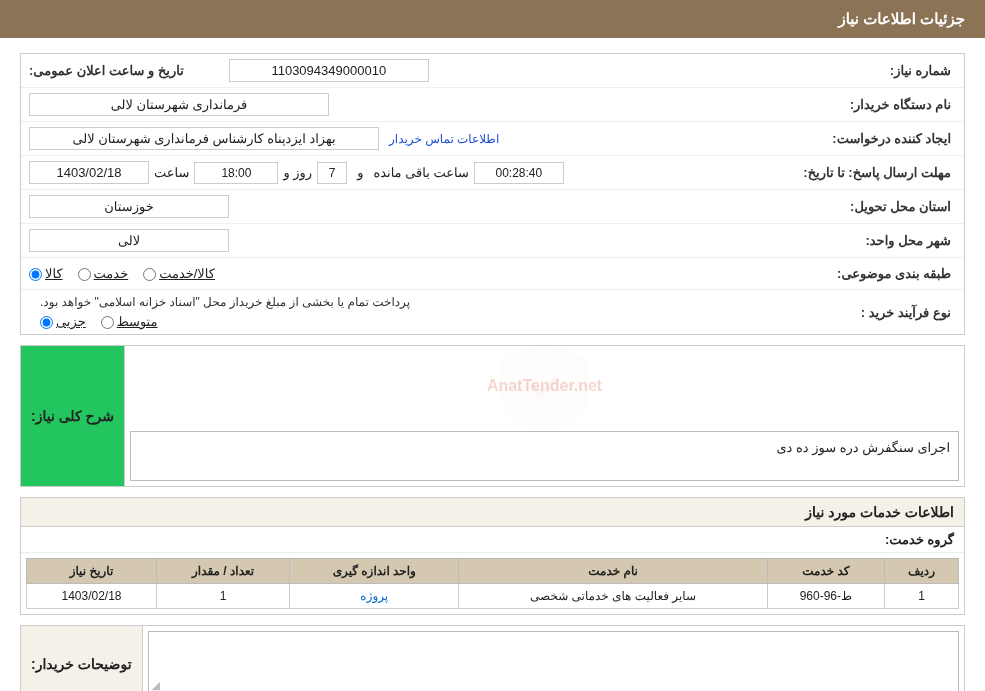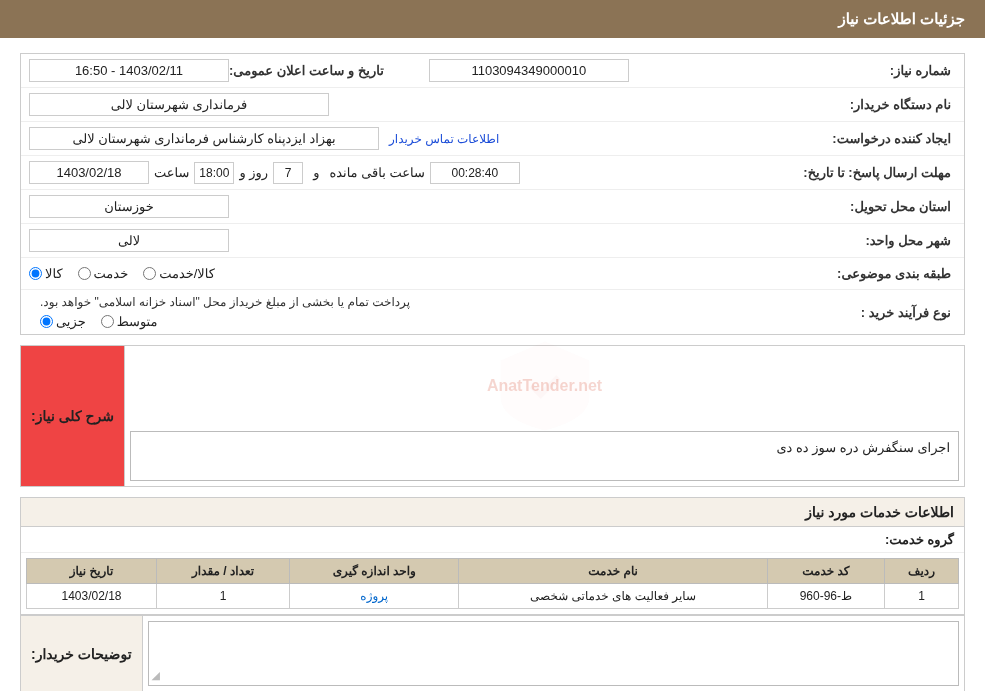--- a/index.html
+++ b/index.html
@@ -89,22 +89,23 @@
       text-align: center;
     }
     .radio-group {
       display: flex;
       gap: 15px;
       align-items: center;
       justify-content: flex-end;
     }
     .radio-item {
       display: flex;
-      align-items: center;
+      align-items: flex-end;
       gap: 3px;
+      text-decoration: underline;
     }
     .radio-item input {
       margin: 0;
     }
     .section-title {
       background: #f5f0e8;
       border-bottom: 1px solid #ccc;
       padding: 6px 10px;
       font-weight: bold;
       font-size: 14px;
@@ -114,20 +115,21 @@
       border: 1px solid #bbb;
       min-height: 50px;
       padding: 8px;
       background: #fff;
       font-size: 13px;
       text-align: right;
       margin: 5px;
     }
     .info-services-section {
       border: 1px solid #ccc;
+      margin-bottom: 10px;
     }
     .service-row {
       display: flex;
       align-items: center;
       padding: 5px 10px;
       border-bottom: 1px solid #eee;
     }
     .service-label {
       font-weight: bold;
       min-width: 100px;
@@ -202,21 +204,20 @@
   <div class="main-content">
 
     <div class="form-section">
 
       <div class="form-row">
         <span class="label-cell">شماره نیاز:</span>
         <div class="value-cell">
           <div class="input-box">1103094349000010</div>
           <span style="width:40px;"></span>
           <span class="label-cell">تاریخ و ساعت اعلان عمومی:</span>
-          <div class="input-box">1403/02/11 - 16:50</div>
         </div>
       </div>
 
       <div class="form-row">
         <span class="label-cell">نام دستگاه خریدار:</span>
         <div class="value-cell">
           <div class="input-box input-wide">فرمانداری شهرستان لالی</div>
         </div>
       </div>
 
@@ -230,21 +231,21 @@
 
       <div class="form-row">
         <span class="label-cell">مهلت ارسال پاسخ: تا تاریخ:</span>
         <div class="value-cell">
           <div class="date-time-row">
             <div class="small-input" style="width:90px;">00:28:40</div>
             <span>ساعت باقی مانده</span>
             <span style="margin: 0 5px;">و</span>
             <div class="small-input" style="width:30px;">7</div>
             <span>روز و</span>
-            <div class="small-input" style="width:40px;">18:00</div>
+            <div class="small-input" style="width:84px;">18:00</div>
             <span>ساعت</span>
             <div class="input-box" style="min-width:120px;">1403/02/18</div>
           </div>
         </div>
       </div>
 
       <div class="form-row">
         <span class="label-cell">استان محل تحویل:</span>
         <div class="value-cell">
           <div class="input-box" style="min-width:200px;">خوزستان</div>
@@ -303,21 +304,21 @@
 
           <div class="watermark-container">
             <svg class="shield-svg" viewBox="0 0 100 90">
               <path d="M50 5 L90 22 L90 55 Q90 75 50 85 Q10 75 10 55 L10 22 Z" fill="#cc0000" opacity="0.12"></path>
               <path d="M38 45 L46 53 L62 37" stroke="#cc0000" stroke-width="5" fill="none" opacity="0.2"></path>
             </svg>
             <div style="position:absolute; top:50%; left:50%; transform:translate(-50%,-50%); color:#cc2200; opacity:0.18; font-size:16px; white-space:nowrap; font-weight:bold; font-family: Arial, sans-serif;">AnatTender.net</div>
           </div>
           <div class="description-box">اجرای سنگفرش دره سوز ده دی</div>
         </div>
-        <div style="min-width:100px; background:#ef4444; border-right: 1px solid #ccc; display:flex; align-items:center; justify-content:center; padding: 5px 10px;">
+        <div style="min-width:100px; background:#22c55e; border-right: 1px solid #ccc; display:flex; align-items:center; justify-content:center; padding: 5px 10px;">
           <span style="font-weight:bold; font-size:14px;">شرح کلی نیاز:</span>
         </div>
       </div>
     </div>
 
     <div class="info-services-section">
       <div class="section-title">اطلاعات خدمات مورد نیاز</div>
 
       <div class="service-row">
         <span class="service-label">گروه خدمت:</span>

